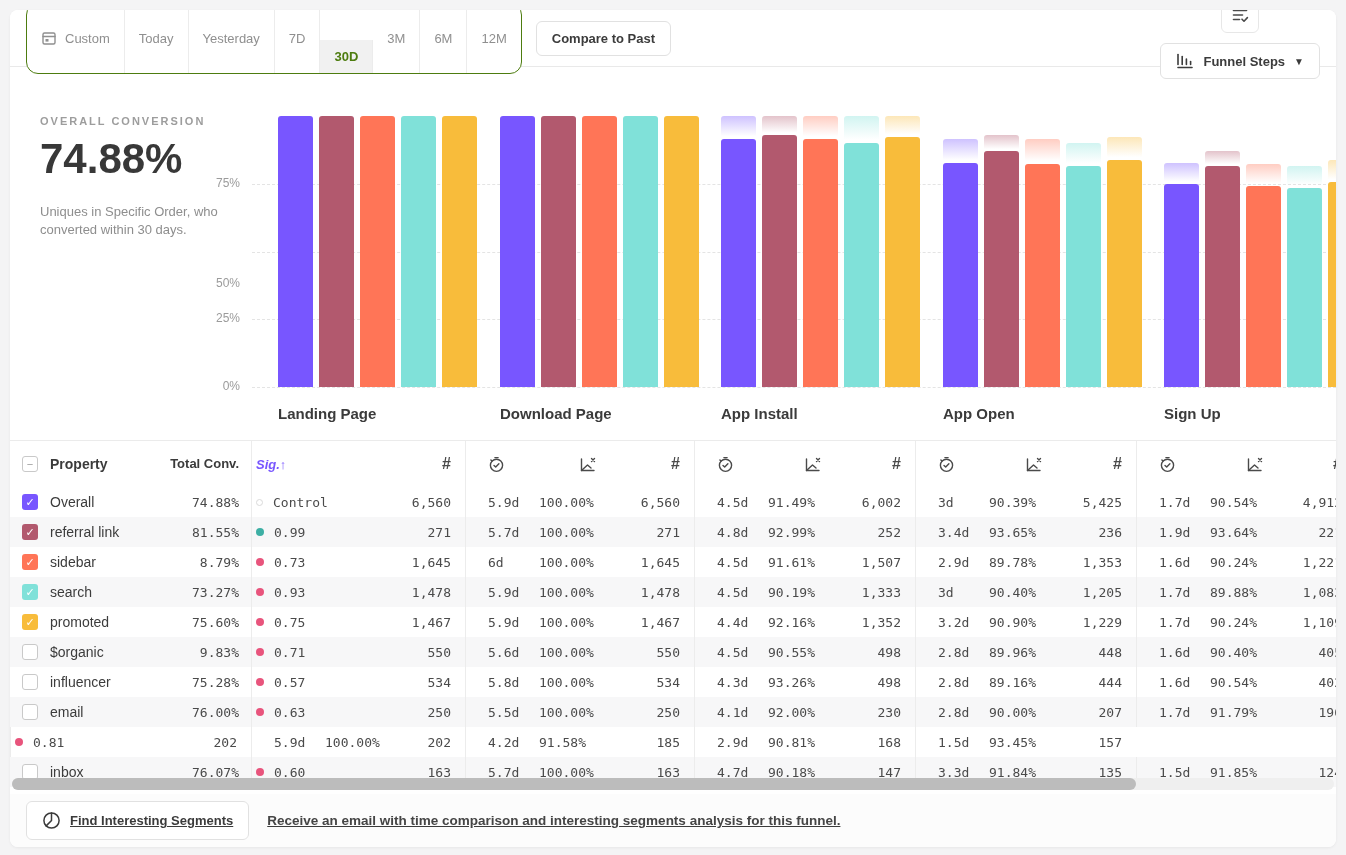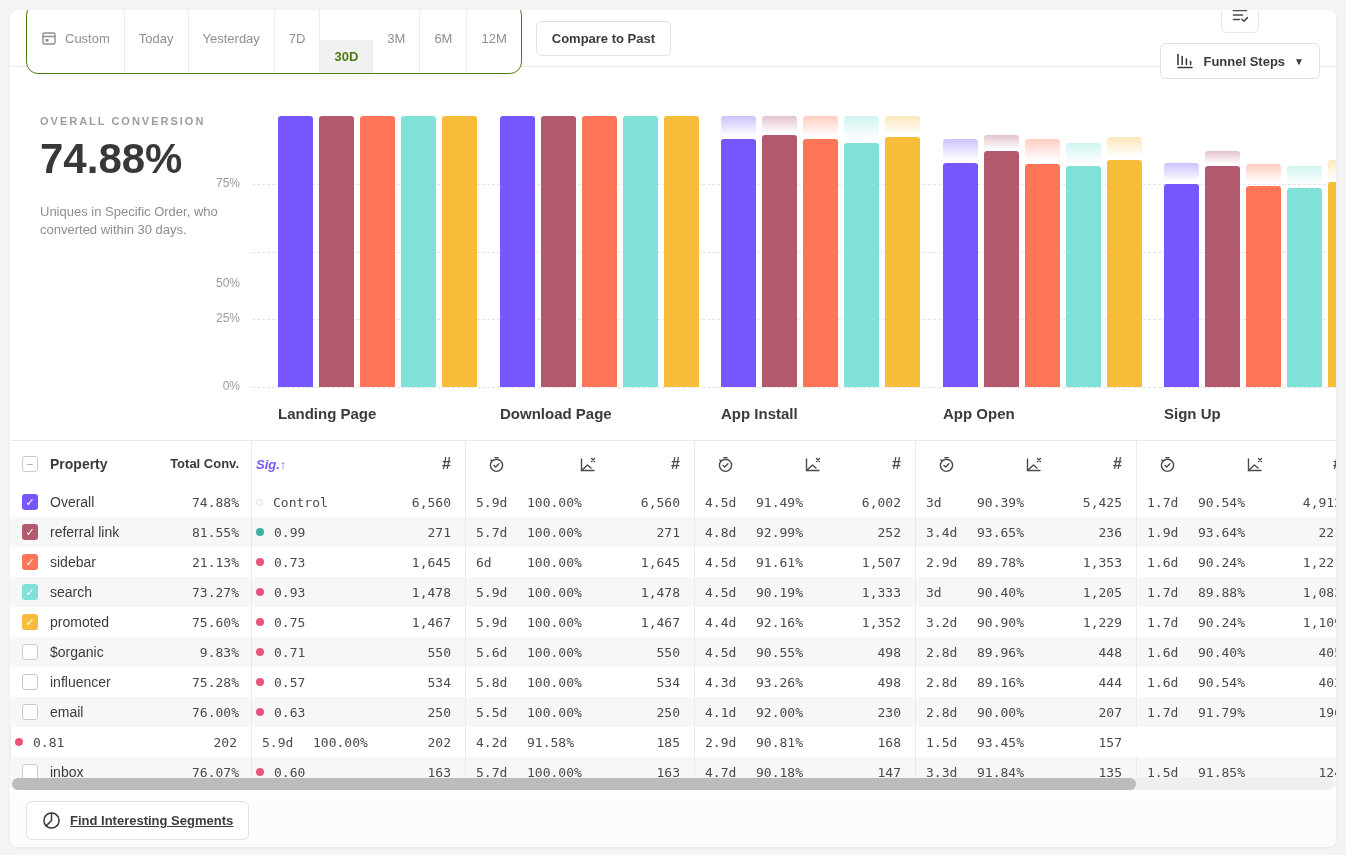--- a/index.html
+++ b/index.html
@@ -58,21 +58,21 @@
   .hdr-label { font-size:14px; font-weight:700; color:#3b3b3b; flex:1; }
   .hdr-total { font-size:13px; font-weight:700; color:#3b3b3b; text-align:right; line-height:1.25; padding-right:12px; }
   .c-sig { padding-left:4px; padding-right:14px; justify-content:space-between; }
   .sig-hdr { font-size:13px; font-weight:700; font-style:italic; color:#7856FF; cursor:pointer; }
   .hash { font-size:16px; font-weight:600; color:#4a4a4a; cursor:pointer; }
   .c-metrics-h { padding-left:22px; padding-right:14px; justify-content:space-between; }
   .mono { font-family:"DejaVu Sans Mono", monospace; font-size:13px; color:#4a4a4a; }
   .sig-wrap { display:flex; align-items:center; gap:10px; }
   .sig-dot { width:8px; height:8px; border-radius:50%; flex:none; }
   .sig-dot.control { border:1.5px solid #dadada; background:transparent; width:7px; height:7px; }
-  .c-step { display:grid; grid-template-columns:51px 92px 1fr; padding-left:10px; padding-right:14px; align-items:center; }
+  .c-step { display:grid; grid-template-columns:51px 92px 1fr; padding-left:22px; padding-right:14px; align-items:center; }
   .num-right { text-align:right; }
 
   
   .hscroll { position:absolute; left:2px; right:2px; top:768px; height:12px; background:#efefef; border-radius:7px; }
   .hscroll-thumb { position:absolute; left:0; top:0; height:12px; width:1124px; background:#bcbcbc; border-radius:7px; cursor:grab; }
 
   
   .footer { position:absolute; left:0; right:0; top:784px; height:53px; background:#fcfcfc;
     display:flex; align-items:center; padding:0 16px; gap:18px;text-decoration:underline; }
   .footer-msg { font-size:13.5px; font-weight:700; color:#454545; }
@@ -444,21 +444,21 @@
           <div class="cell c-step bordered">
             <div class="mono">1.9d</div>
             <div class="mono">93.64%</div>
             <div class="mono num-right">221</div>
           </div>
         </div>
         <div class="trow tbody-row">
           <div class="cell c-prop">
             <div class="checkbox checked" style="background: rgb(255, 117, 87);">✓</div>
             <div class="prop-name">sidebar</div>
-            <div class="prop-total">21.13%</div>
+            <div class="prop-total">8.79%</div>
           </div>
           <div class="cell c-sig bordered">
             <div class="sig-wrap">
               <div class="sig-dot" style="background: rgb(232, 84, 124);"></div>
               <div class="mono">0.73</div>
             </div>
             <div class="mono">1,645</div>
           </div>
           <div class="cell c-step bordered">
             <div class="mono">6d</div>
@@ -724,15 +724,16 @@
   <div class="footer">
     <button class="btn">
       <span>
         <svg width="19" height="19" viewBox="0 0 19 19" fill="none" stroke="#3b3b3b" stroke-width="1.5" stroke-linecap="round" stroke-linejoin="round">
           <circle cx="9.5" cy="9.5" r="7.6"></circle>
             <path d="M9.5 1.9v7.6l-5.3 5.4"></path>
         </svg>
       </span>
       <span>Find Interesting Segments</span>
     </button>
+    <div class="footer-msg">Receive an email with time comparison and interesting segments analysis for this funnel.</div>
   </div>
 
 </div>
 
 </body></html>

